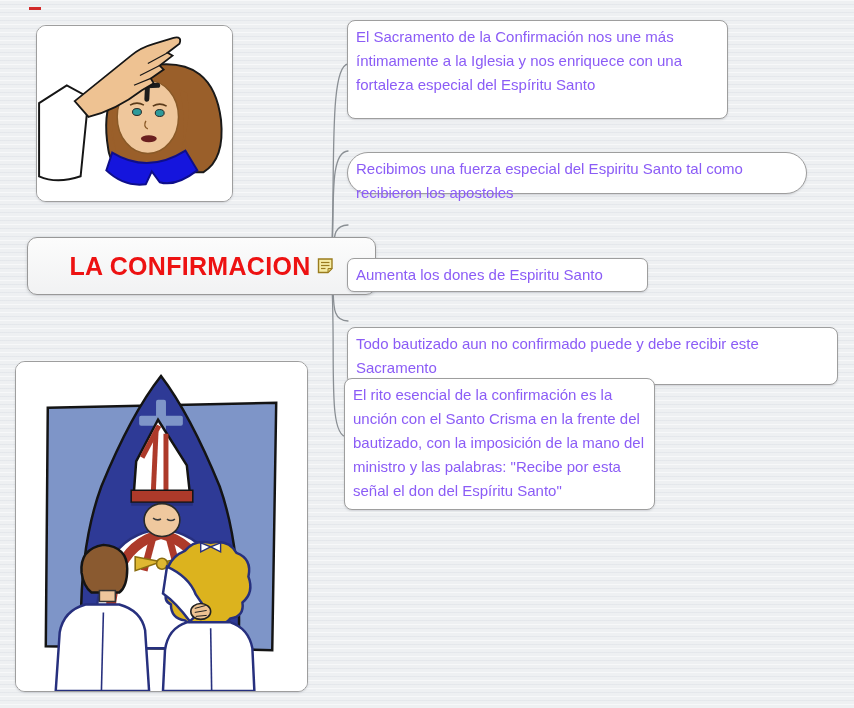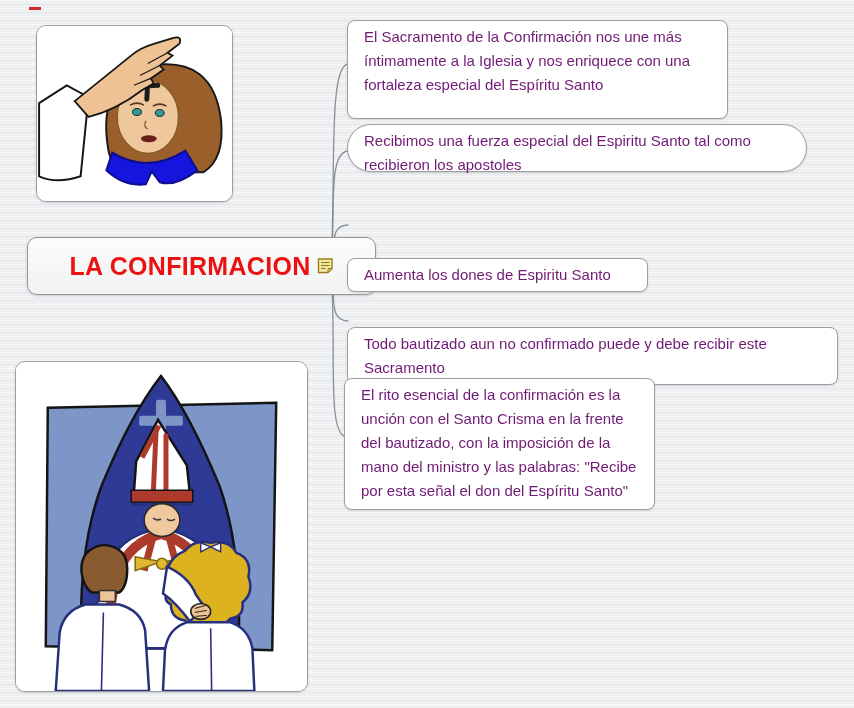--- a/index.html
+++ b/index.html
@@ -16,30 +16,30 @@
         rgba(240,241,244,0) 5px, rgba(240,241,244,0) 8px);
     font-family:"Liberation Sans", sans-serif;
   }
   #connectors{position:absolute;left:0;top:0;width:854px;height:708px;}
   .topic{
     position:absolute;
     box-sizing:border-box;
     background:#ffffff;
     border:1px solid #9e9e9e;
     border-radius:8px;
-    color:#701a75;
+    color:#8b5cf6;
     font-size:15px;
     line-height:24px;
-    padding:4px 16px;
+    padding:4px 8px;
     box-shadow:0 1px 2px rgba(120,125,135,.25);
   }
   .b1{left:347px;top:20px;width:381px;height:99px;}
-  .b2{left:347px;top:124px;width:460px;height:48px;border-radius:24px;}
+  .b2{left:347px;top:152px;width:460px;height:42px;border-radius:24px;}
   .b3{left:347px;top:211px;width:277px;height:35px;}
-  .b4{left:347px;top:258px;width:301px;height:34px;}
+  .b4{left:347px;top:258px;width:301px;height:34px;border-radius:7px;}
   .b5{left:347px;top:307px;width:491px;height:58px;margin-top:20px;}
   .b6{left:344px;top:378px;width:311px;height:132px;}
   #root-topic{
     position:absolute;
     left:27px;top:237px;width:349px;height:58px;
     box-sizing:border-box;
     background:linear-gradient(180deg,#fcfcfc,#f1f2f3);
     border:1px solid #989898;
     border-radius:10px;
     display:flex;align-items:center;justify-content:center;gap:6px;

